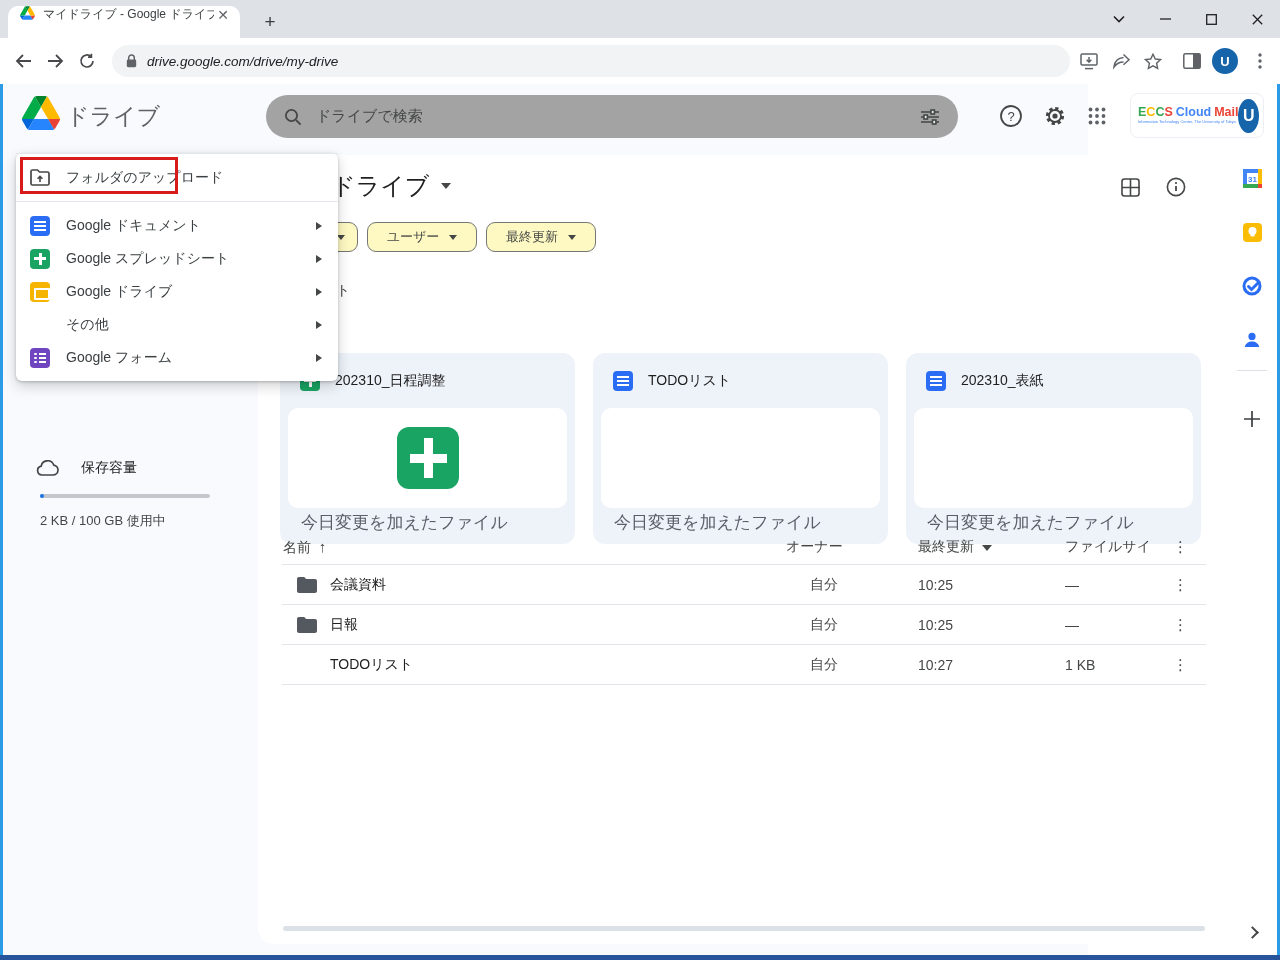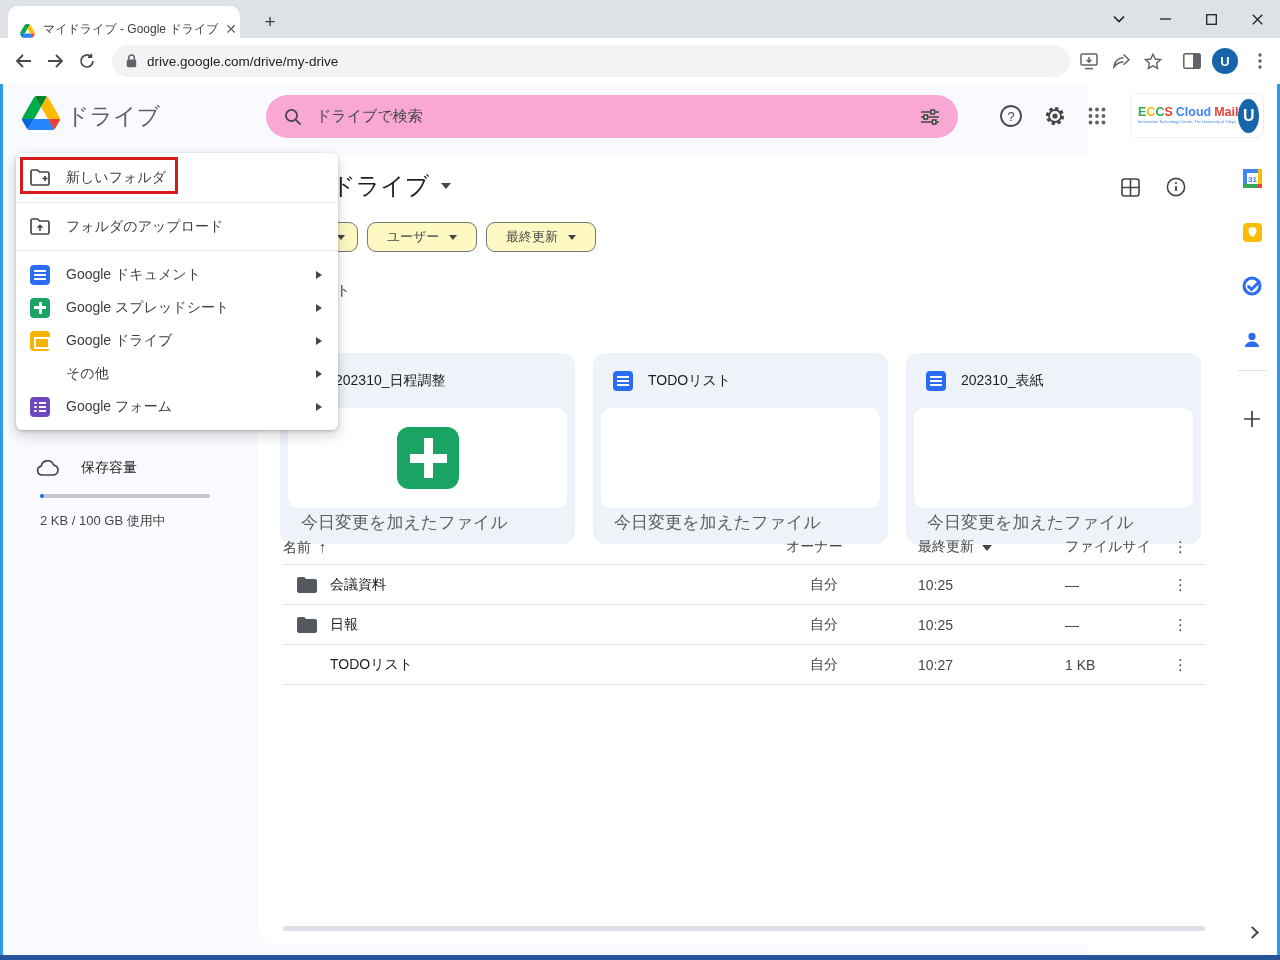--- a/index.html
+++ b/index.html
@@ -3,51 +3,51 @@
 <meta charset="utf-8">
 <style>
   * { box-sizing: border-box; margin: 0; padding: 0; }
   html,body { width:1280px; height:960px; overflow:hidden;
     font-family:"Liberation Sans","DejaVu Sans",sans-serif; }
   #window { position:relative; width:1280px; height:960px; background:#fff; overflow:hidden; }
 
   
   .titlebar { position:absolute; left:0; top:0; width:1280px; height:38px; background:#dee1e6; }
   .tab { position:absolute; left:8px; top:6px; width:232px; height:32px; background:#fff;
-    border-radius:10px 10px 0 0; display:flex; align-items:flex-end; padding:0 0 0 12px; }
+    border-radius:10px 10px 0 0; display:flex; align-items:flex-start; padding:0 8px 0 12px; }
   .tab-title { font-size:12px; color:#3c4043; margin-left:8px; flex:1; white-space:nowrap; overflow:hidden; }
   .tab-close { width:18px; height:18px; display:flex; align-items:center; justify-content:center;
     color:#5f6368; font-size:14px; border-radius:50%; }
   .newtab { position:absolute; left:256px; top:8px; width:28px; height:28px; display:flex;
     align-items:center; justify-content:center; color:#3c4043; font-size:19px; }
   .win-controls { position:absolute; right:0; top:0; height:38px; display:flex; }
   .win-btn { width:46px; height:38px; display:flex; align-items:center; justify-content:center; color:#202124; }
 
   
   .toolbar { position:absolute; left:0; top:38px; width:1280px; height:46px; background:#fff; }
   .nav-ic { position:absolute; top:11px; width:24px; height:24px; display:flex; align-items:center;
     justify-content:center; color:#49494d; font-size:19px; }
   .urlbar { position:absolute; left:112px; top:7px; width:958px; height:32px; background:#f1f3f4;
-    border-radius:16px; display:flex; align-items:center; padding-left:14px; gap:10px; }
+    border-radius:16px; display:flex; align-items:center; padding-left:14px; gap:10px;font-style:italic; }
   .url-text { font-size:13.5px; color:#202124; }
   .tb-ic { position:absolute; top:13px; width:20px; height:20px; color:#5f6368; display:flex;
     align-items:center; justify-content:center; }
   .browser-avatar { position:absolute; left:1212px; top:10px; width:26px; height:26px; border-radius:50%;
     background:#1665ab; color:#fff; font-size:13px; font-weight:bold; display:flex; align-items:center; justify-content:center; }
 
   
   .drive { position:absolute; left:0; top:84px; width:1088px; height:876px; background:#f8fafd; }
   .b-left  { position:absolute; left:0; top:84px; bottom:0; width:3px; background:#2e9be6; z-index:95; }
   .b-right { position:absolute; right:0; top:84px; bottom:0; width:3px; background:#2e9be6; z-index:95; }
   .b-bottom{ position:absolute; left:0; bottom:0; width:1280px; height:5px; background:#27549b; z-index:96; }
 
   .drive-logo { position:absolute; left:22px; top:12px; width:38px; height:34px; }
   .drive-name { position:absolute; left:66px; top:17px; font-size:23px; color:#5f6368; }
 
-  .searchbar { position:absolute; left:266px; top:11px; width:692px; height:43px; background:#f9a8d4;
+  .searchbar { position:absolute; left:266px; top:11px; width:692px; height:43px; background:#a3a3a3;
     border-radius:22px; display:flex; align-items:center; padding:0 18px; gap:14px; }
   .search-ph { font-size:15px; color:#444746; flex:1; }
 
   .hdr-ic { position:absolute; top:19px; width:26px; height:26px; color:#444746; display:flex;
     align-items:center; justify-content:center; }
 
   .badge { position:absolute; left:1130px; top:9px; width:134px; height:45px; background:#fff;
     border:1px solid #eceff3; border-radius:8px; display:flex; align-items:center; padding:0 4px 0 7px; }
   .badge-txt { flex:1; line-height:1.1; }
   .badge-line1 { font-size:12.5px; font-weight:bold; letter-spacing:0; white-space:nowrap; }
@@ -478,29 +478,20 @@
       <svg width="18" height="18" viewBox="0 0 18 18">
           <path d="M9 1v16M1 9h16" stroke="#3c4043" stroke-width="1.7"></path>
         </svg>
     </div>
     <div class="rail-ic" style="top:838px">
       <span class="chev-right"></span>
     </div>
   </div>
 
   <div class="menu">
-    <div class="menu-item first">
-      <span class="menu-ic">
-        <svg width="20" height="17" viewBox="0 0 20 17">
-            <path d="M1 2.5C1 1.7 1.7 1 2.5 1h5l2 2h8c.8 0 1.5.7 1.5 1.5v10c0 .8-.7 1.5-1.5 1.5h-15A1.5 1.5 0 0 1 1 14.5z" fill="none" stroke="#444746" stroke-width="1.7"></path>
-            <path d="M12.5 9.5h5M15 7v5" stroke="#444746" stroke-width="1.7"></path>
-          </svg>
-      </span>
-      <span>新しいフォルダ</span>
-    </div>
     <div class="annotation-box"></div>
     <div class="menu-divider"></div>
     <div class="menu-pad"></div>
     <div class="menu-item">
       <span class="menu-ic">
         <svg width="20" height="17" viewBox="0 0 20 17">
             <path d="M1 2.5C1 1.7 1.7 1 2.5 1h5l2 2h8c.8 0 1.5.7 1.5 1.5v10c0 .8-.7 1.5-1.5 1.5h-15A1.5 1.5 0 0 1 1 14.5z" fill="none" stroke="#444746" stroke-width="1.7"></path>
             <path d="M10 13V7.5M7.6 9.8 10 7.4l2.4 2.4" fill="none" stroke="#444746" stroke-width="1.6"></path>
           </svg>
       </span>

